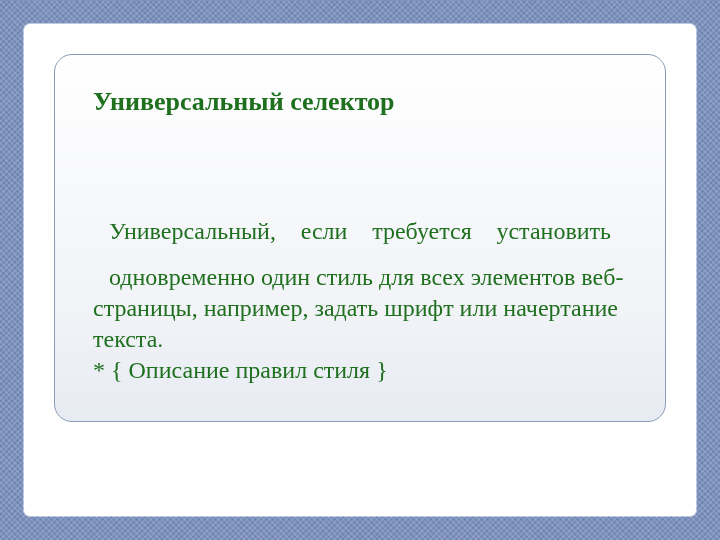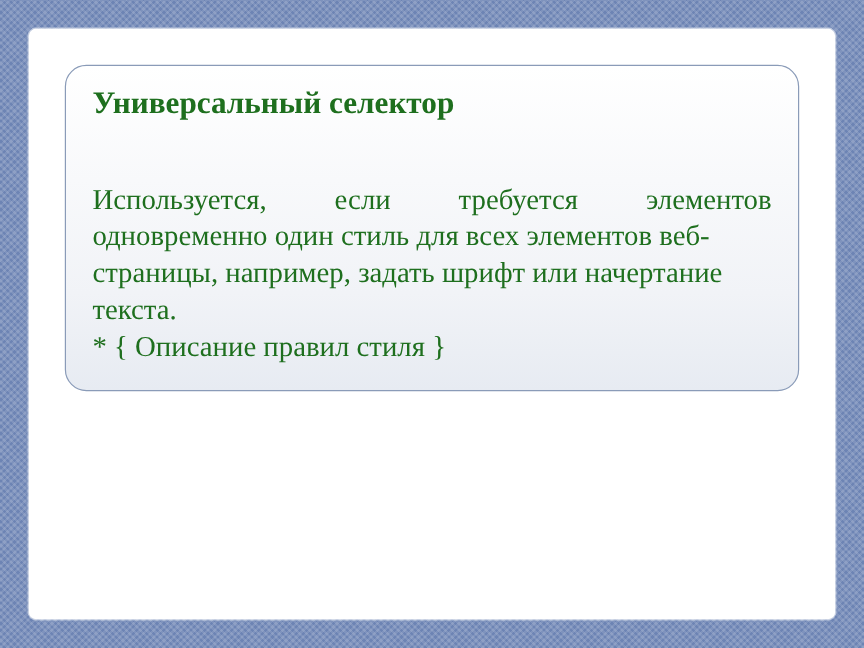--- a/index.html
+++ b/index.html
@@ -1,15 +1,15 @@
 <!DOCTYPE html>
 <html><head>
 <meta charset="utf-8">
 <style>
-  * { margin: 0; padding: 0; box-sizing: border-box; }
+  * { margin: 0; padding: 16px; box-sizing: border-box; }
   html, body { width: 720px; height: 540px; }
   body {
     font-family: "Times New Roman", Times, serif;
     background:
       repeating-linear-gradient(45deg, rgba(255,255,255,0.12) 0 2px, rgba(0,0,0,0) 2px 4px),
       repeating-linear-gradient(-45deg, rgba(255,255,255,0.12) 0 2px, rgba(0,0,0,0) 2px 4px),
       #6d84b4;
   }
   .frame {
     position: absolute;
@@ -44,17 +44,17 @@
     text-align-last: justify;
   }
 </style>
 </head>
 <body>
 
 <div class="frame">
   <div class="card">
     <div class="title">Универсальный селектор</div>
     <div class="body">
-      <span class="just">Используется, если требуется элементов</span><span>одновременно один стиль для всех элементов веб-страницы, например, задать шрифт или начертание текста.
+      <span class="just">Универсальный, если требуется установить</span><span>одновременно один стиль для всех элементов веб-страницы, например, задать шрифт или начертание текста.
 * { Описание правил стиля }</span>
     </div>
   </div>
 </div>
 
 </body></html>

